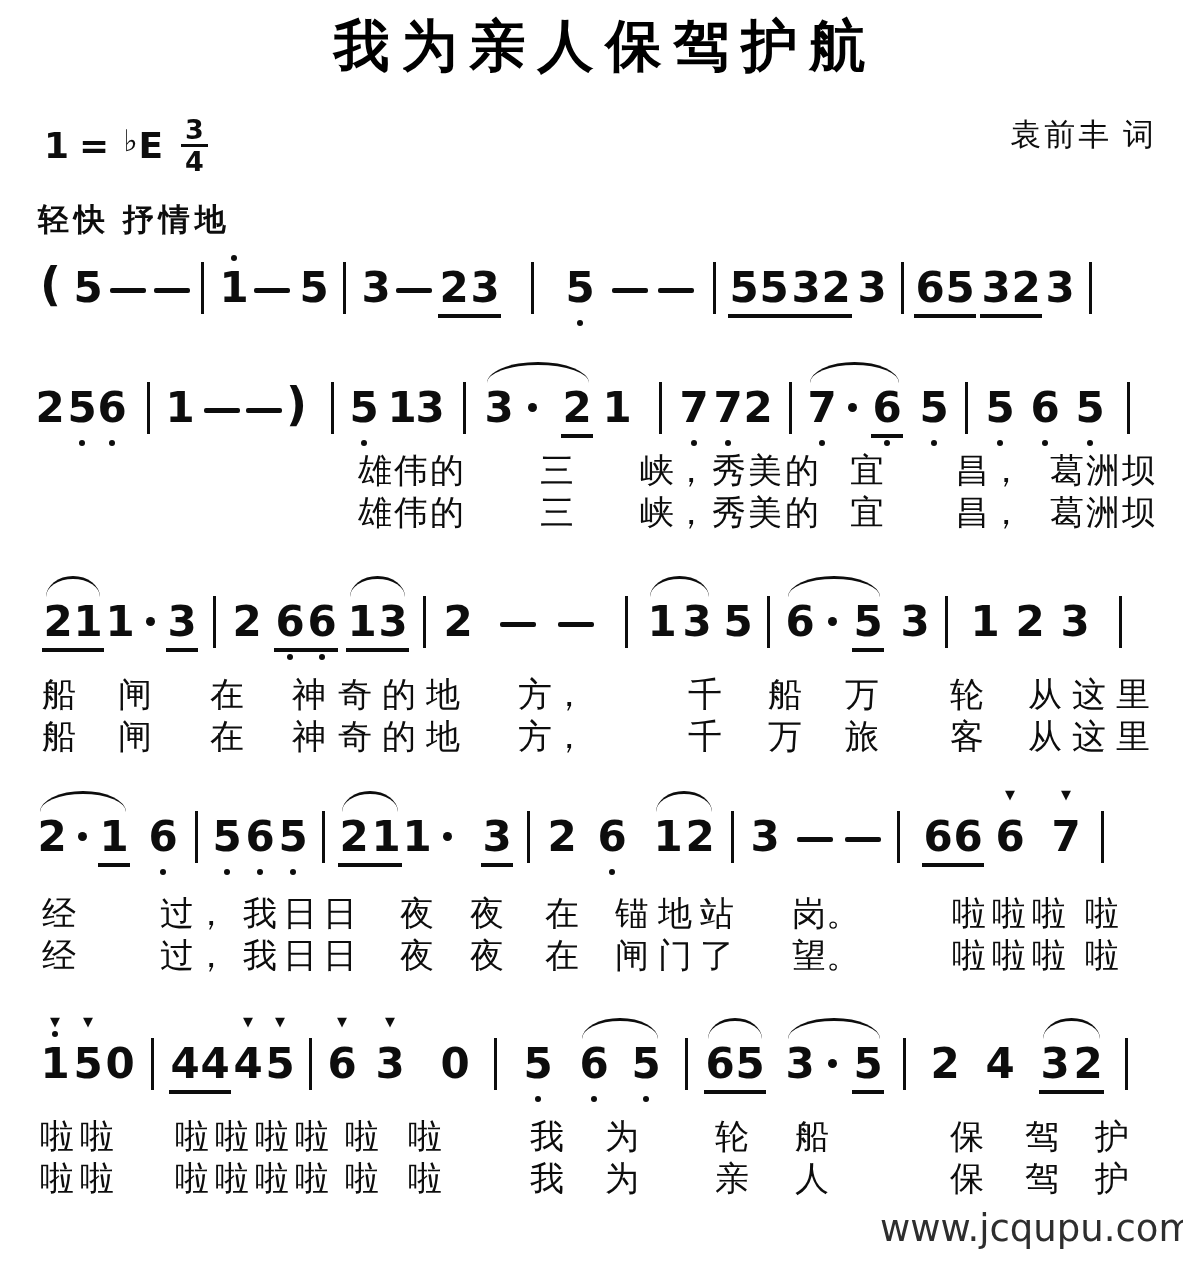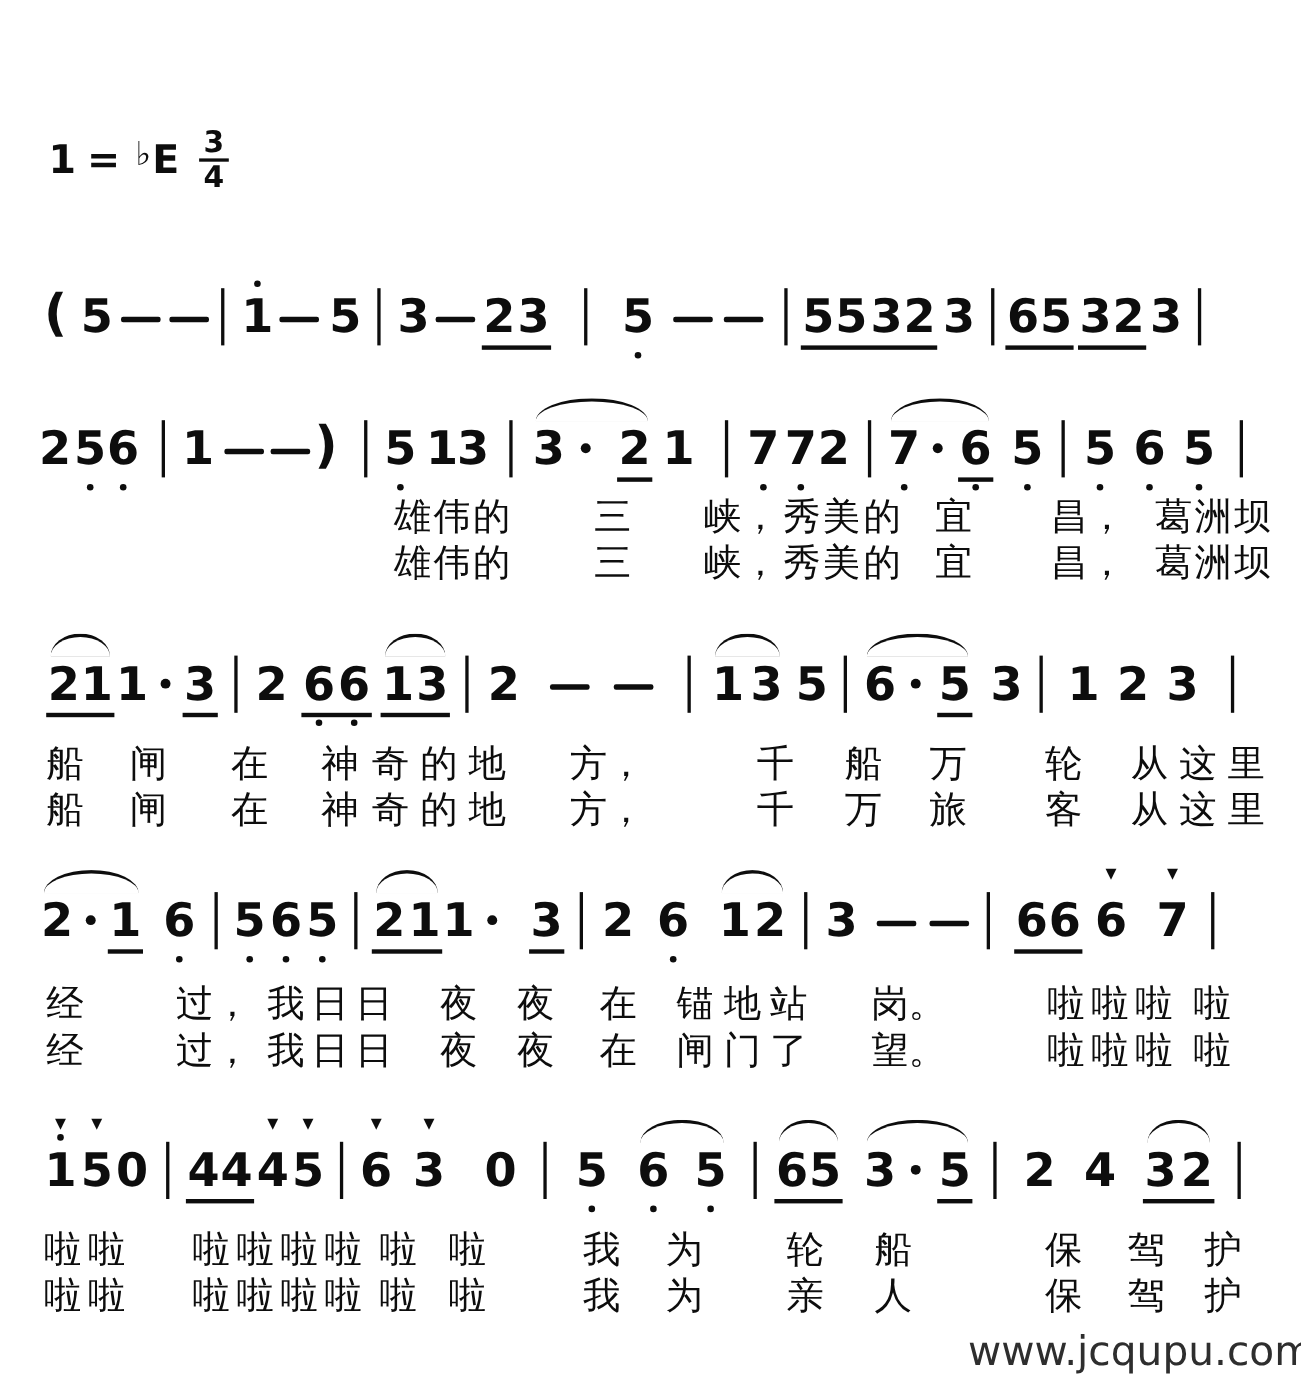--- a/index.html
+++ b/index.html
@@ -39,35 +39,38 @@
   .lyric-row{position:absolute;left:0;width:1183px;height:42px;}
   .lyric{position:absolute;top:0;white-space:nowrap;
          font:34px/42px "Liberation Serif","DejaVu Serif",serif;color:#0d0d0d;}
   .watermark{position:absolute;left:880px;top:1204px;letter-spacing:0;
              font:37px/50px "DejaVu Sans",sans-serif;color:#2e2e2e;}
 </style>
 </head>
 <body>
 
 <div class="page">
+  <h1 class="title">我为亲人保驾护航</h1>
 
   <div class="keysig">
     <span>1</span>
     <span class="eq">=</span>
     <span class="flat">♭</span>
     <span>E</span>
     <span class="frac">
       <span class="num">3</span>
       <span class="den">4</span>
     </span>
   </div>
 
   <div class="credits">
+    <div>袁前丰 词</div>
   </div>
 
+  <div class="tempo">轻快 抒情地</div>
 
   <div class="score">
       <div class="music-line" style="top: 246px;">
         <div class="beam" style="left: 438px; width: 63px;"></div>
         <div class="beam" style="left: 728px; width: 62px;"></div>
         <div class="beam" style="left: 790px; width: 62px;"></div>
         <div class="beam" style="left: 914px; width: 62px;"></div>
         <div class="beam" style="left: 980px; width: 62px;"></div>
         <div class="paren" style="left: 40px;">(</div>
         <div class="tok" style="left: 71px;"><span class="digit">5</span></div>

